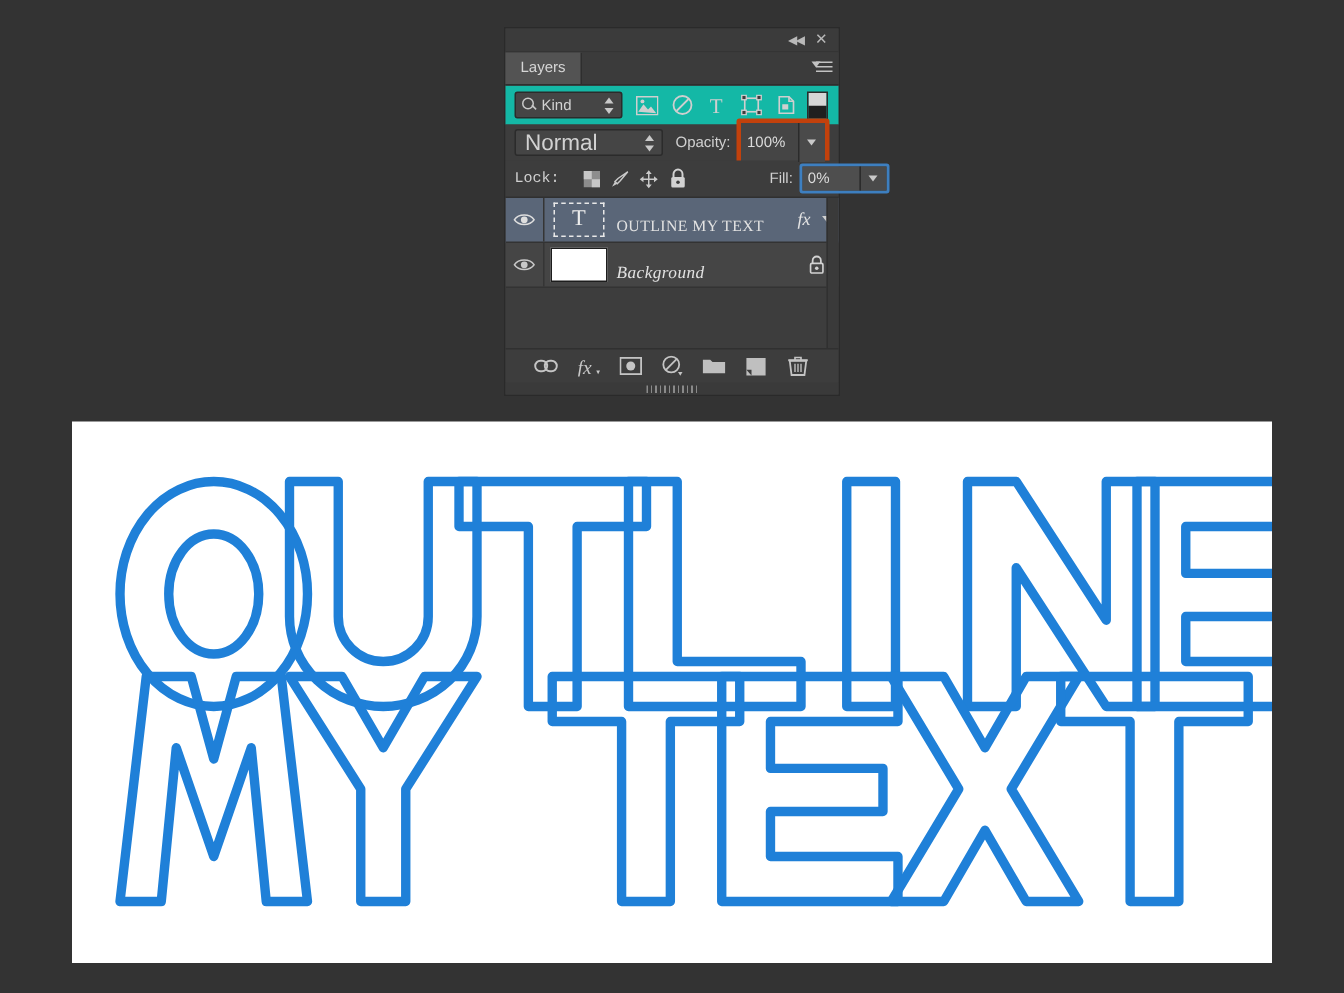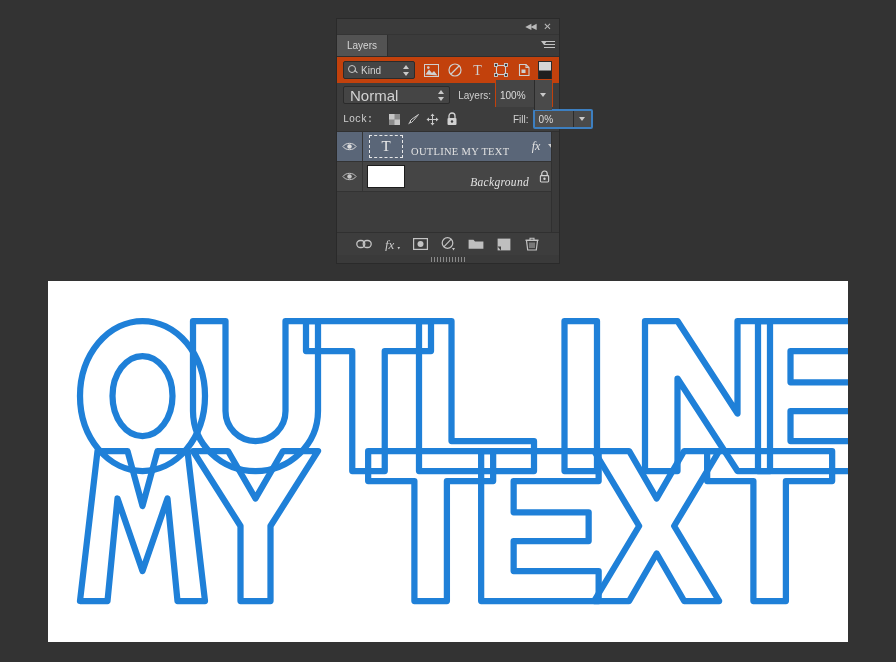--- a/index.html
+++ b/index.html
@@ -94,21 +94,21 @@
     border-top: 4px solid #c2c2c2;
   }
 
   
   .filter-row {
     height: 26px;
     display: flex;
     align-items: center;
     padding: 0 4px 0 6px;
     gap: 0px;
-    background: #c2410c;
+    background: #14b8a6;
     flex: none;
   }
   .kind-select {
     width: 72px;
     height: 18px;
     background: #454545;
     border: 1px solid #2b2b2b;
     border-radius: 2px;
     display: flex;
     align-items: center;
@@ -168,21 +168,21 @@
     border: 1px solid #2b2b2b; border-radius: 2px;
     display: flex; align-items: center; position: relative;
     font-size: 15px; color: #d2d2d2; padding-left: 6px;
     box-sizing: border-box; cursor: pointer;
   }
   .opacity-label {
     font-size: 10px; color: #d0d0d0; margin-left: 8px; white-space: nowrap;
   }
   .num-field {
     margin-left: 4px; height: 32px; display: flex; align-items: stretch;
-    border: 1px solid #c2410c; border-radius: 2px; box-sizing: border-box;
+    border: 3px solid #c2410c; border-radius: 2px; box-sizing: border-box;
   }
   .num-value {
     width: 38px; background: #454545; color: #dcdcdc; font-size: 10px;
     display: flex; align-items: center; padding-left: 4px; box-sizing: border-box;
     cursor: text;
   }
   .num-arrow {
     width: 17px; background: #4a4a4a; border-left: 1px solid #2b2b2b;
     position: relative; cursor: pointer;
   }
@@ -245,21 +245,21 @@
   .thumb-bg {
     width: 36px; height: 21px; background: #ffffff; border: 1px solid #1d1d1d;
   }
   .layer-name {
     flex: 1; font-size: 10.5px; color: #e2e2e2;
     font-family: "Liberation Serif", serif;
     letter-spacing: 0.3px;
     padding-left: 2px;
     margin-top: 10px;
   }
-  .layer-name.italic { font-style: italic; font-size: 11.5px; text-align: right; }
+  .layer-name.italic { font-style: italic; font-size: 11.5px; }
   .fx-cell {
     width: 18px; display: flex; align-items: center; justify-content: center;
     font-family: "Liberation Serif", serif; font-style: italic;
     font-size: 12px; color: #e4e4e4; flex: none;
   }
   .chev-cell { width: 14px; display:flex; align-items:center; justify-content:center; flex:none; }
   .chev {
     width: 0; height: 0;
     border-left: 4px solid transparent; border-right: 4px solid transparent;
     border-top: 5px solid #d0d0d0;
@@ -380,21 +380,21 @@
       </div>
     </div>
     <div class="filter-toggle"></div>
   </div>
 
   <div class="blend-row">
     <div class="blend-select">
       <span>Normal</span>
       <span class="updown"></span>
     </div>
-    <span class="opacity-label">Layers:</span>
+    <span class="opacity-label">Opacity:</span>
     <div class="num-field">
       <div class="num-value">100%</div>
       <div class="num-arrow"></div>
     </div>
   </div>
 
   <div class="lock-row">
     <span class="lock-label">Lock:</span>
     <div class="lock-icons">
       <div class="lkicon">

